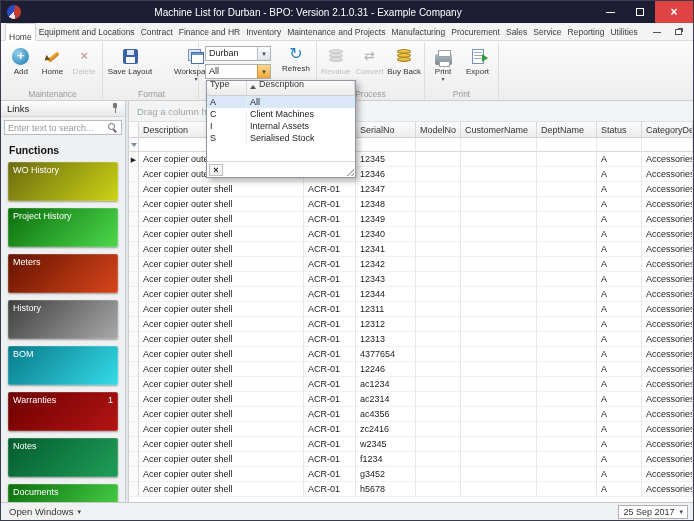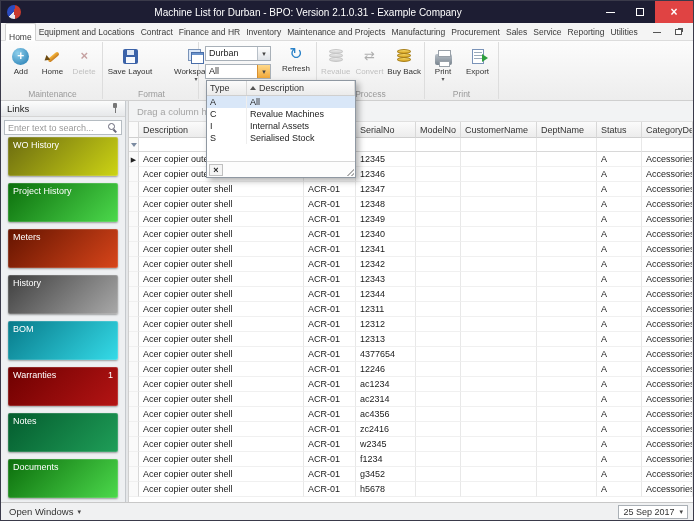--- a/index.html
+++ b/index.html
@@ -97,21 +97,21 @@
   .ghdr .gcell{height:16px;line-height:16px;background:linear-gradient(#fbfbfb,#ececec);border-right:1px solid #d8d8d8;border-bottom:1px solid #cfcfcf;color:#333;}
   .frow .gcell{height:14px;line-height:14px;border-bottom:1px solid #d8d8d8;background:#fff;}
   .drow .gcell{height:15px;line-height:15px;border-bottom:1px solid #f0f0f0;color:#1a1a1a;}
   .gcell.ind{padding:0;background:#fafafa;border-right:1px solid #d8d8d8;display:flex;align-items:center;justify-content:center;}
   .rowmark{font-size:7px;color:#222;line-height:1;}
   .filter-ic{width:0;height:0;border-left:3.5px solid transparent;border-right:3.5px solid transparent;border-top:4.5px solid #7a8aa0;}
 
   
   .type-popup{position:absolute;left:205px;top:79px;width:150px;height:98px;background:#fff;border:1px solid #8f98a2;box-shadow:3px 3px 6px rgba(0,0,0,.3);z-index:60;display:flex;flex-direction:column;}
   .dd-header{display:grid;grid-template-columns:40px minmax(0,1fr);height:15px;background:linear-gradient(#fbfbfb,#ebebeb);border-bottom:1px solid #cfcfcf;font-size:9px;color:#333;}
-  .dd-header>div{display:flex;align-items:center;padding:0 3px;border-right:1px solid #d8d8d8;overflow:hidden;}
+  .dd-header>div{display:flex;align-items:flex-end;padding:6px 3px;border-right:1px solid #d8d8d8;overflow:hidden;}
   .sort-ic{width:0;height:0;border-left:3px solid transparent;border-right:3px solid transparent;border-bottom:4px solid #555;display:inline-block;margin-right:3px;flex:0 0 auto;}
   .dd-row{display:grid;grid-template-columns:40px minmax(0,1fr);height:12px;font-size:9px;}
   .dd-row.selected{background:#d9e7f8;}
   .dd-c1{padding:0 3px;border-right:1px solid #eee;line-height:12px;overflow:hidden;}
   .dd-c2{padding:0 3px;line-height:12px;overflow:hidden;}
   .dd-footer{margin-top:auto;border-top:1px solid #d8d8d8;height:16px;position:relative;background:#fdfdfd;}
   .dd-clear{position:absolute;left:2px;top:2px;width:14px;height:12px;border:1px solid #c0c0c0;background:#f5f5f5;font-size:9px;line-height:10px;text-align:center;color:#222;font-weight:bold;}
   .dd-grip{position:absolute;right:1px;bottom:1px;width:10px;height:10px;clip-path:polygon(100% 0,100% 100%,0 100%);background:repeating-linear-gradient(135deg,#b0b0b0 0 1px,transparent 1px 3px);}
 
   
@@ -281,20 +281,21 @@
 
   <div class="sidebar">
     <div class="links-header">
       <span>Links</span>
       <span class="pin-ic"></span>
     </div>
     <div class="search-box">
       <input type="text" placeholder="Enter text to search..." style="">
       <span class="search-ic"></span>
     </div>
+    <div class="functions-label">Functions</div>
     <div class="function-list">
 
     <div class="func-btn" style="background: linear-gradient(135deg, rgb(107, 107, 16), rgb(205, 212, 20)); text-align: right;">
           <span class="func-label">WO History</span>
         </div>
         <div class="func-btn" style="background: linear-gradient(135deg, rgb(12, 110, 12), rgb(76, 217, 76));">
           <span class="func-label">Project History</span>
         </div>
         <div class="func-btn" style="background: linear-gradient(135deg, rgb(100, 20, 0), rgb(216, 69, 26));">
           <span class="func-label">Meters</span>
@@ -620,21 +621,21 @@
       </div>
     </div>
     <div>
 
     <div class="dd-row selected">
           <div class="dd-c1">A</div>
           <div class="dd-c2">All</div>
         </div>
         <div class="dd-row">
           <div class="dd-c1">C</div>
-          <div class="dd-c2">Revalue Machines</div>
+          <div class="dd-c2">Client Machines</div>
         </div>
         <div class="dd-row">
           <div class="dd-c1">I</div>
           <div class="dd-c2">Internal Assets</div>
         </div>
         <div class="dd-row">
           <div class="dd-c1">S</div>
           <div class="dd-c2">Serialised Stock</div>
         </div>
       </div>

